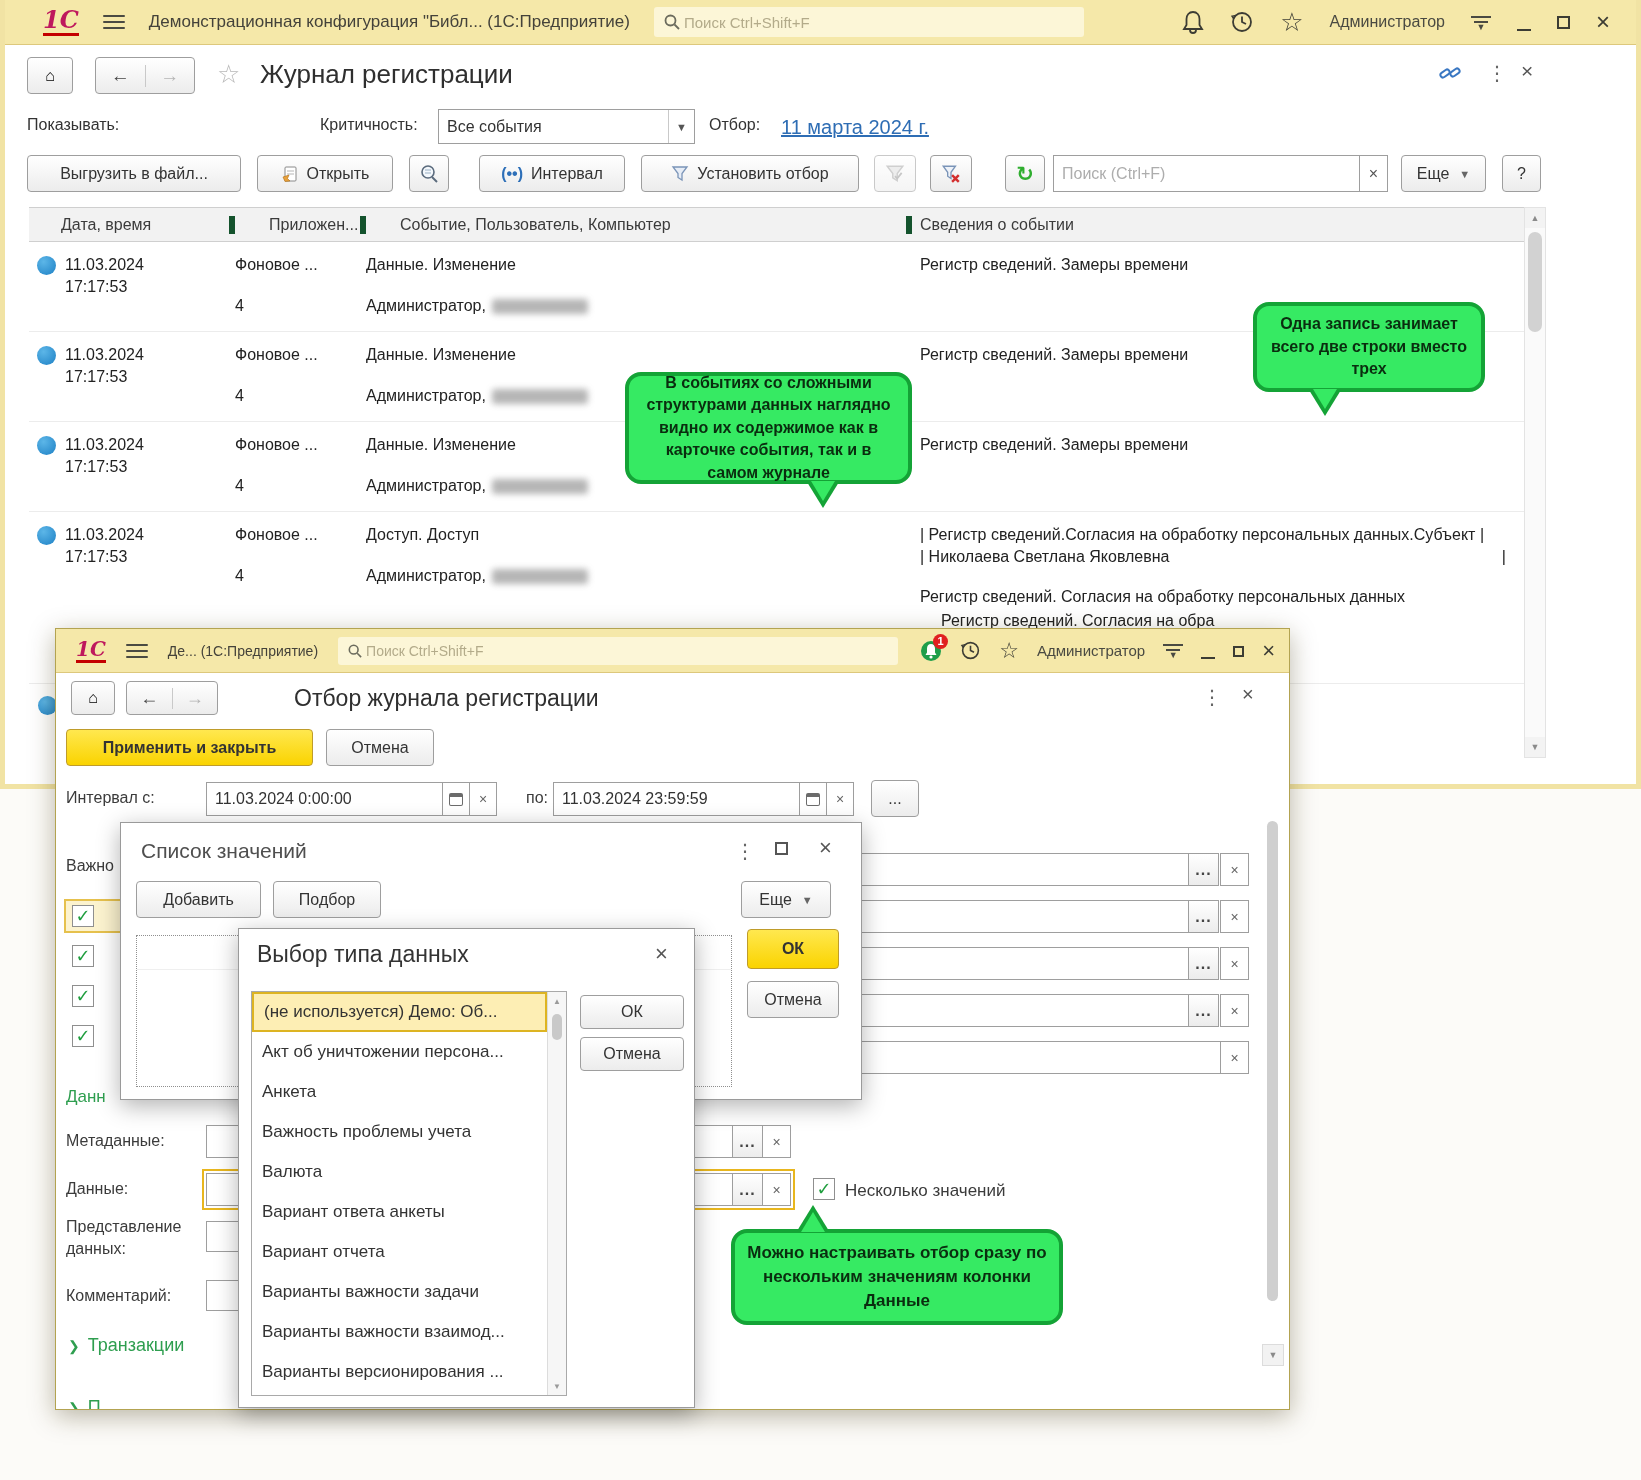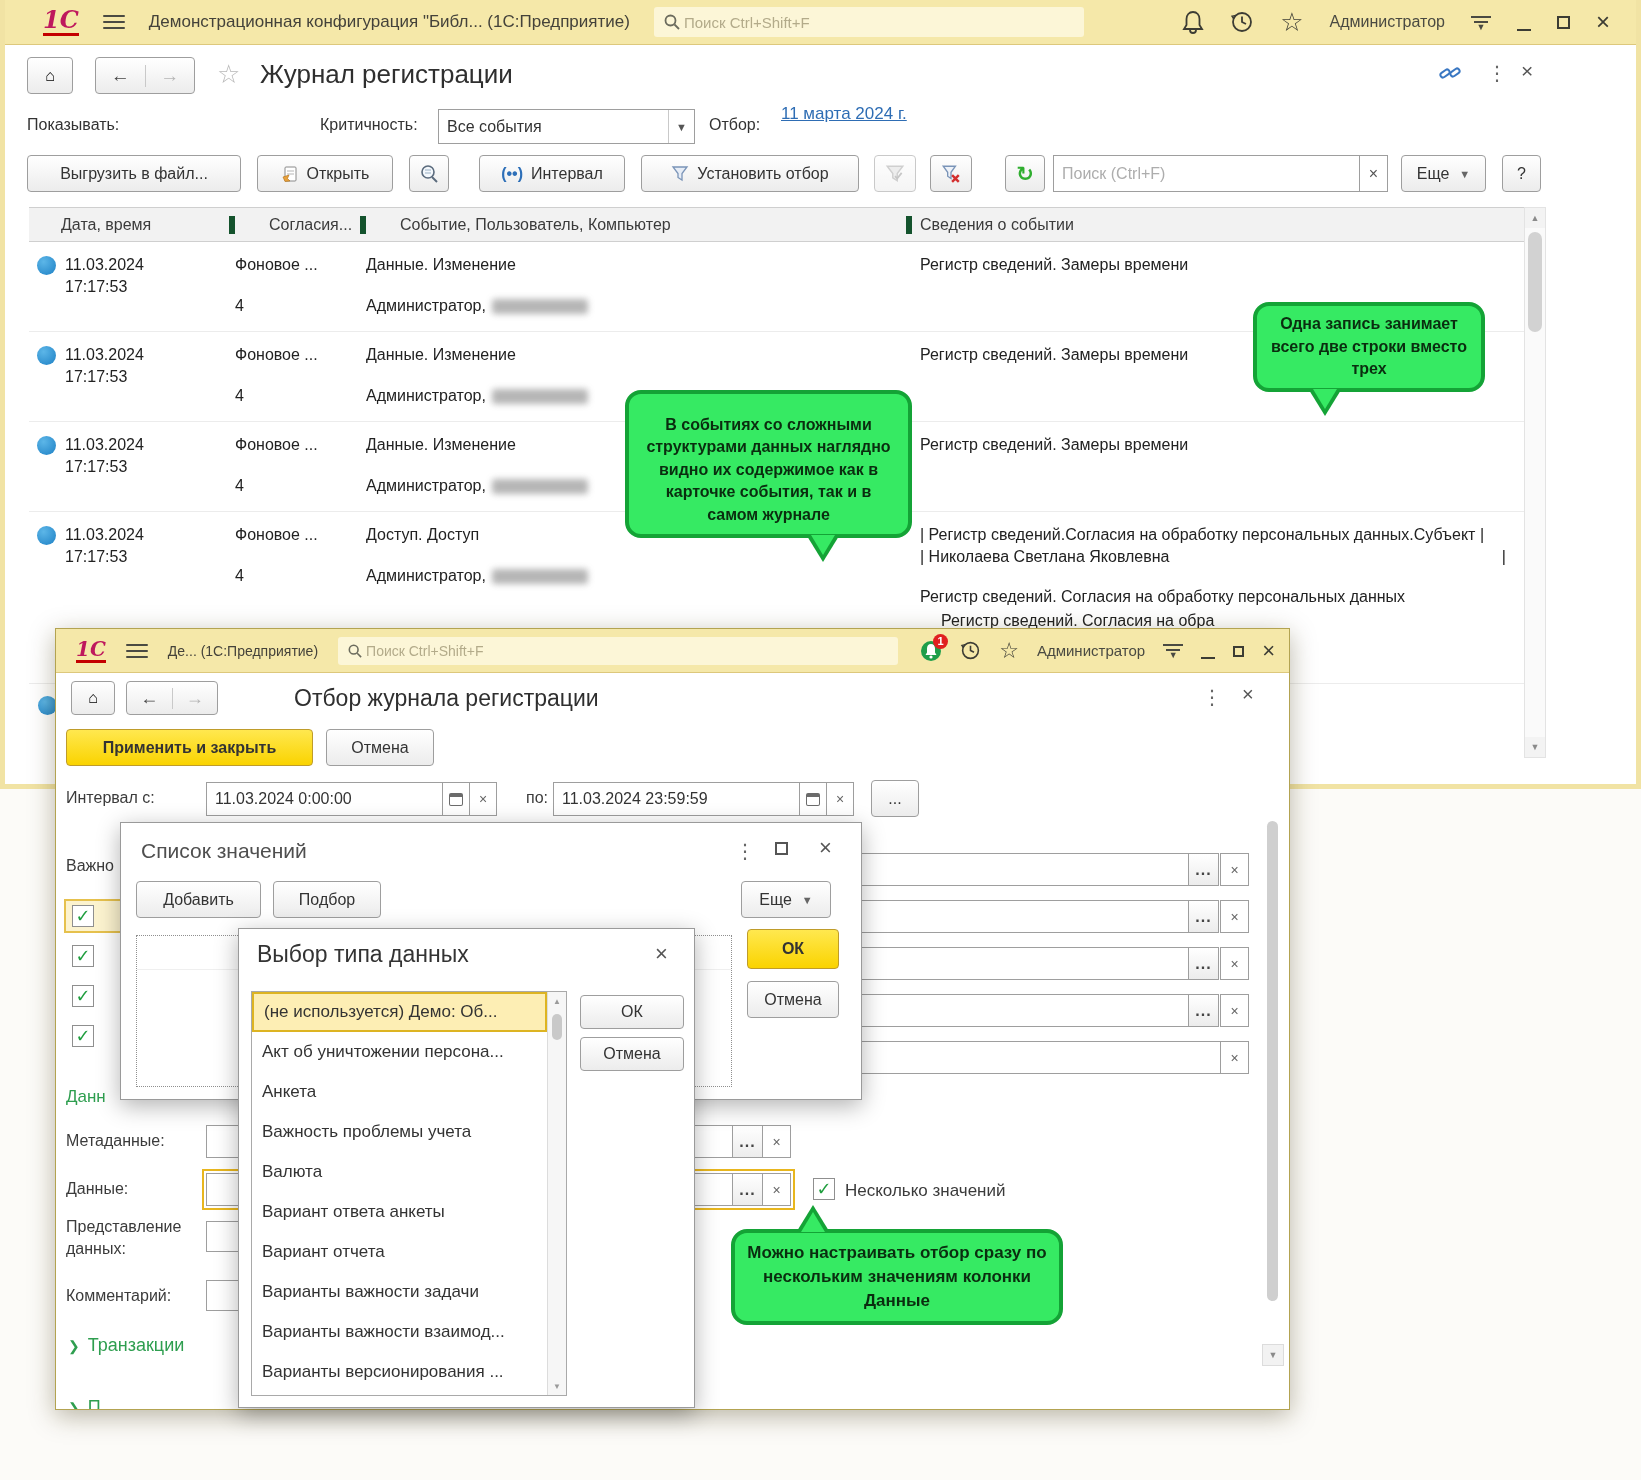--- a/index.html
+++ b/index.html
@@ -165,21 +165,21 @@
       <div class="show-input">
         <span class="show-val">200</span>
         <span class="dd-caret">▼</span>
       </div>
       <span style="position:absolute;left:315px;top:16px;">Критичность:</span>
       <div class="field" style="position:absolute;left:433px;top:107px;width:257px;height:35px;padding-right:0;top:9px;">
         <span>Все события</span>
         <span class="dd-caret" style="margin-left:auto;height:100%;">▼</span>
       </div>
       <span style="position:absolute;left:704px;top:16px;">Отбор:</span>
-      <a class="link" style="position:absolute;left:776px;top:4px;font-size:17px;">11 марта 2024 г.</a>
+      <a class="link" style="position:absolute;left:776px;top:16px;font-size:20px;">11 марта 2024 г.</a>
     </div>
 
     <div class="toolbar-row">
       <button class="btn" style="position:absolute;left:22px;top:7px;width:214px;">
           <span>Выгрузить в файл...</span>
         </button>
       <button class="btn" style="position:absolute;left:252px;top:7px;width:136px;">
         <svg width="18" height="18" viewBox="0 0 18 18">
             <rect x="4" y="2" width="11" height="14" rx="1" fill="#fff" stroke="#8a8a8a"></rect>
             <line x1="6" y1="6" x2="13" y2="6" stroke="#b5b5b5"></line>
@@ -225,21 +225,21 @@
       <div class="seg" style="position:absolute;left:1355px;top:7px;width:29px;height:37px;">×</div>
       <button class="btn" style="position:absolute;left:1396px;top:7px;width:85px;">
           <span>Еще</span>
           <span class="caret">▼</span>
         </button>
       <button class="btn" style="position:absolute;left:1497px;top:7px;width:39px;padding:0;">?</button>
     </div>
 
     <div class="grid-head">
       <div>Дата, время</div>
-      <div>Согласия...</div>
+      <div>Приложен...</div>
       <div>Событие, Пользователь, Компьютер</div>
       <div>Сведения о событии</div>
     </div>
 
     <div class="rows">
   <div class="trow">
     <div class="c c1">
       <span class="info-ic"></span>
       <div class="dt">
               <div>11.03.2024</div>
@@ -346,21 +346,21 @@
       <span class="arr" style="bottom:0;">▼</span>
     </div>
   </div>
 
   <div class="callout" style="left:1253px;top:302px;width:232px;height:90px;z-index:5;">
     <span>Одна запись занимает всего две строки вместо трех</span>
     <span class="tail down" style="left:52px;">
         <i></i>
       </span>
   </div>
-  <div class="callout" style="left:625px;top:390px;width:287px;height:148px;z-index:5;align-items:flex-end;">
+  <div class="callout" style="left:625px;top:372px;width:287px;height:112px;z-index:5;">
     <span>В событиях со сложными структурами данных наглядно видно их содержимое как в карточке события, так и в самом журнале</span>
     <span class="tail down" style="left:178px;">
         <i></i>
       </span>
   </div>
 
   <div class="filter-win">
     <div class="titlebar" style="padding-left:20px;gap:20px;">
       <span class="logo1c" style="font-size:20px;">1С</span>
       <span class="hamb">

